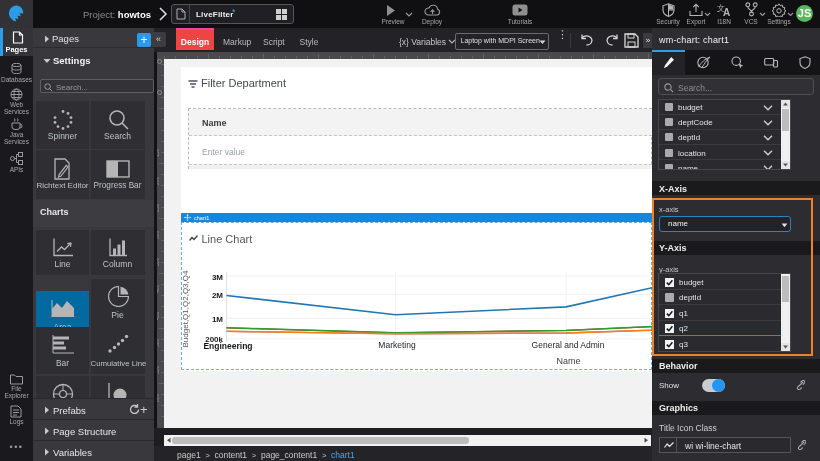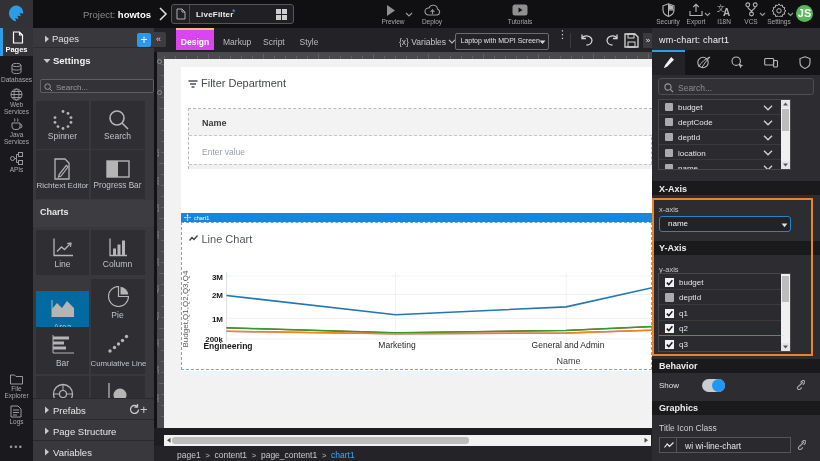--- a/index.html
+++ b/index.html
@@ -314,21 +314,21 @@
         </svg>
     <div class="abs" style="left:20px;top:5.5px;font-size:9.5px;color:#e8e8e8;">Variables</div>
   </div>
 </div>
 
 <div id="canvas">
 
   <div class="abs" style="left:153.5px;top:28px;width:498.5px;height:433px;background:#1e1e22;"></div>
 
   <div class="abs" style="left:153.5px;top:28px;width:498.5px;height:24px;background:#232327;">
-    <div class="abs" style="left:22.5px;top:0;width:38px;height:21.5px;background:#d946ef;border-top:2px solid #fdba74;">
+    <div class="abs" style="left:22.5px;top:0;width:38px;height:21.5px;background:#ef4444;border-top:2px solid #ec4899;">
       <div style="font-size:8.5px;font-weight:bold;color:#ffffff;text-align:center;margin-top:7px;">Design</div>
     </div>
     <div class="abs" style="left:69.5px;top:8.5px;font-size:8.5px;color:#bcbcbc;">Markup</div>
     <div class="abs" style="left:109.5px;top:8.5px;font-size:8.5px;color:#bcbcbc;">Script</div>
     <div class="abs" style="left:146px;top:8.5px;font-size:8.5px;color:#bcbcbc;">Style</div>
     <div class="abs" style="left:245.5px;top:8.5px;font-size:8.5px;color:#c9c9c9;">{x} Variables</div>
     <svg class="abs" style="left:294px;top:11px;" width="8" height="5" viewBox="0 0 8 5">
           <path d="M1,0.8 L4,3.8 L7,0.8" stroke="#bcbcbc" stroke-width="1.2" fill="none"></path>
         </svg>
     <div class="abs" style="left:301px;top:5px;width:94px;height:17px;border:1px solid #6b6b70;border-radius:2px;">

